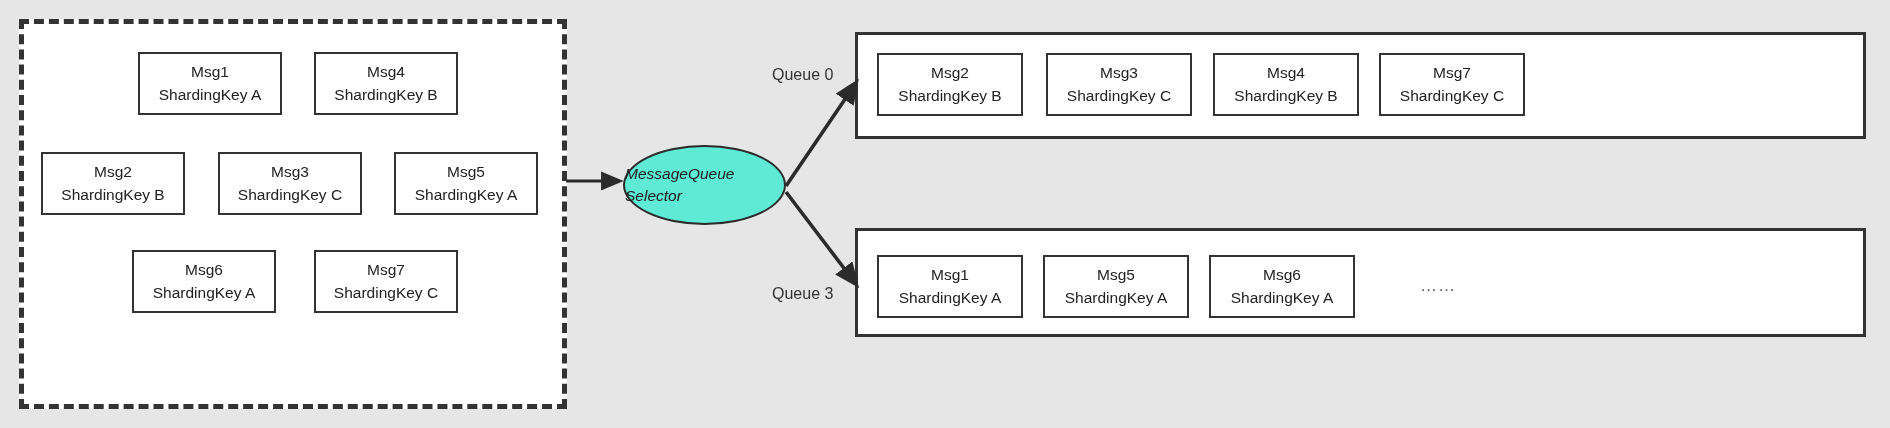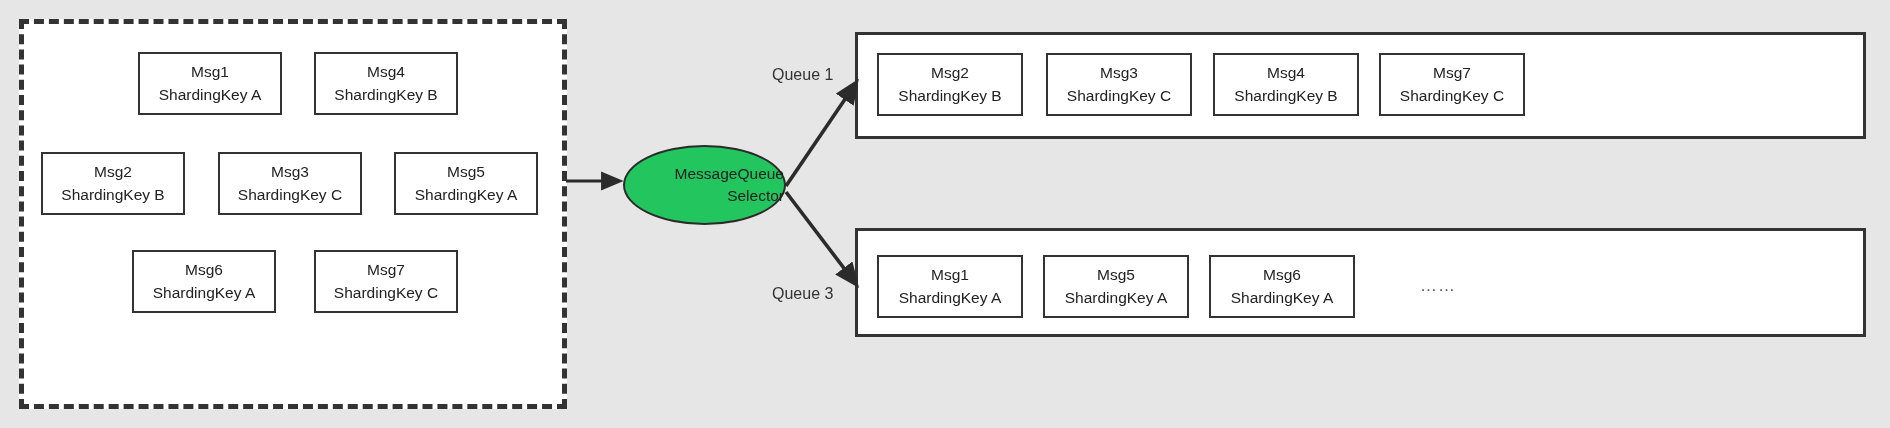--- a/index.html
+++ b/index.html
@@ -70,32 +70,33 @@
     white-space: nowrap;
   }
 
   
   #selector-node {
     position: absolute;
     left: 623px;
     top: 145px;
     width: 163px;
     height: 80px;
-    background: #22c55e;
+    background: #5eead4;
     border: 2.5px solid #2b2b2b;
     border-radius: 50%;
     box-sizing: border-box;
     display: flex;
     flex-direction: column;
-    align-items: flex-end;
+    align-items: flex-start;
     justify-content: center;
     color: #222222;
     font-size: 15.5px;
     line-height: 1.4;
     text-align: center;
+    font-style: italic;
   }
 
   
   #arrows {
     position: absolute;
     left: 0;
     top: 0;
     width: 1890px;
     height: 428px;
     pointer-events: none;
@@ -141,21 +142,21 @@
   <div class="msg-box" style="left:314px; top:250px; width:144px; height:63px;">
     <span class="msg-id">Msg7</span>
     <span class="msg-key">ShardingKey C</span>
   </div>
 
   <div id="selector-node">
     <span>MessageQueue</span>
     <span>Selector</span>
   </div>
 
-  <div class="queue-label" style="left:772px; top:66px;">Queue 1</div>
+  <div class="queue-label" style="left:772px; top:66px;">Queue 0</div>
 
   <div class="queue-box" style="left:855px; top:32px; width:1011px; height:107px;"></div>
 
   <div class="msg-box" style="left:877px; top:53px; width:146px; height:63px;">
     <span class="msg-id">Msg2</span>
     <span class="msg-key">ShardingKey B</span>
   </div>
 
   <div class="msg-box" style="left:1046px; top:53px; width:146px; height:63px;">
     <span class="msg-id">Msg3</span>

